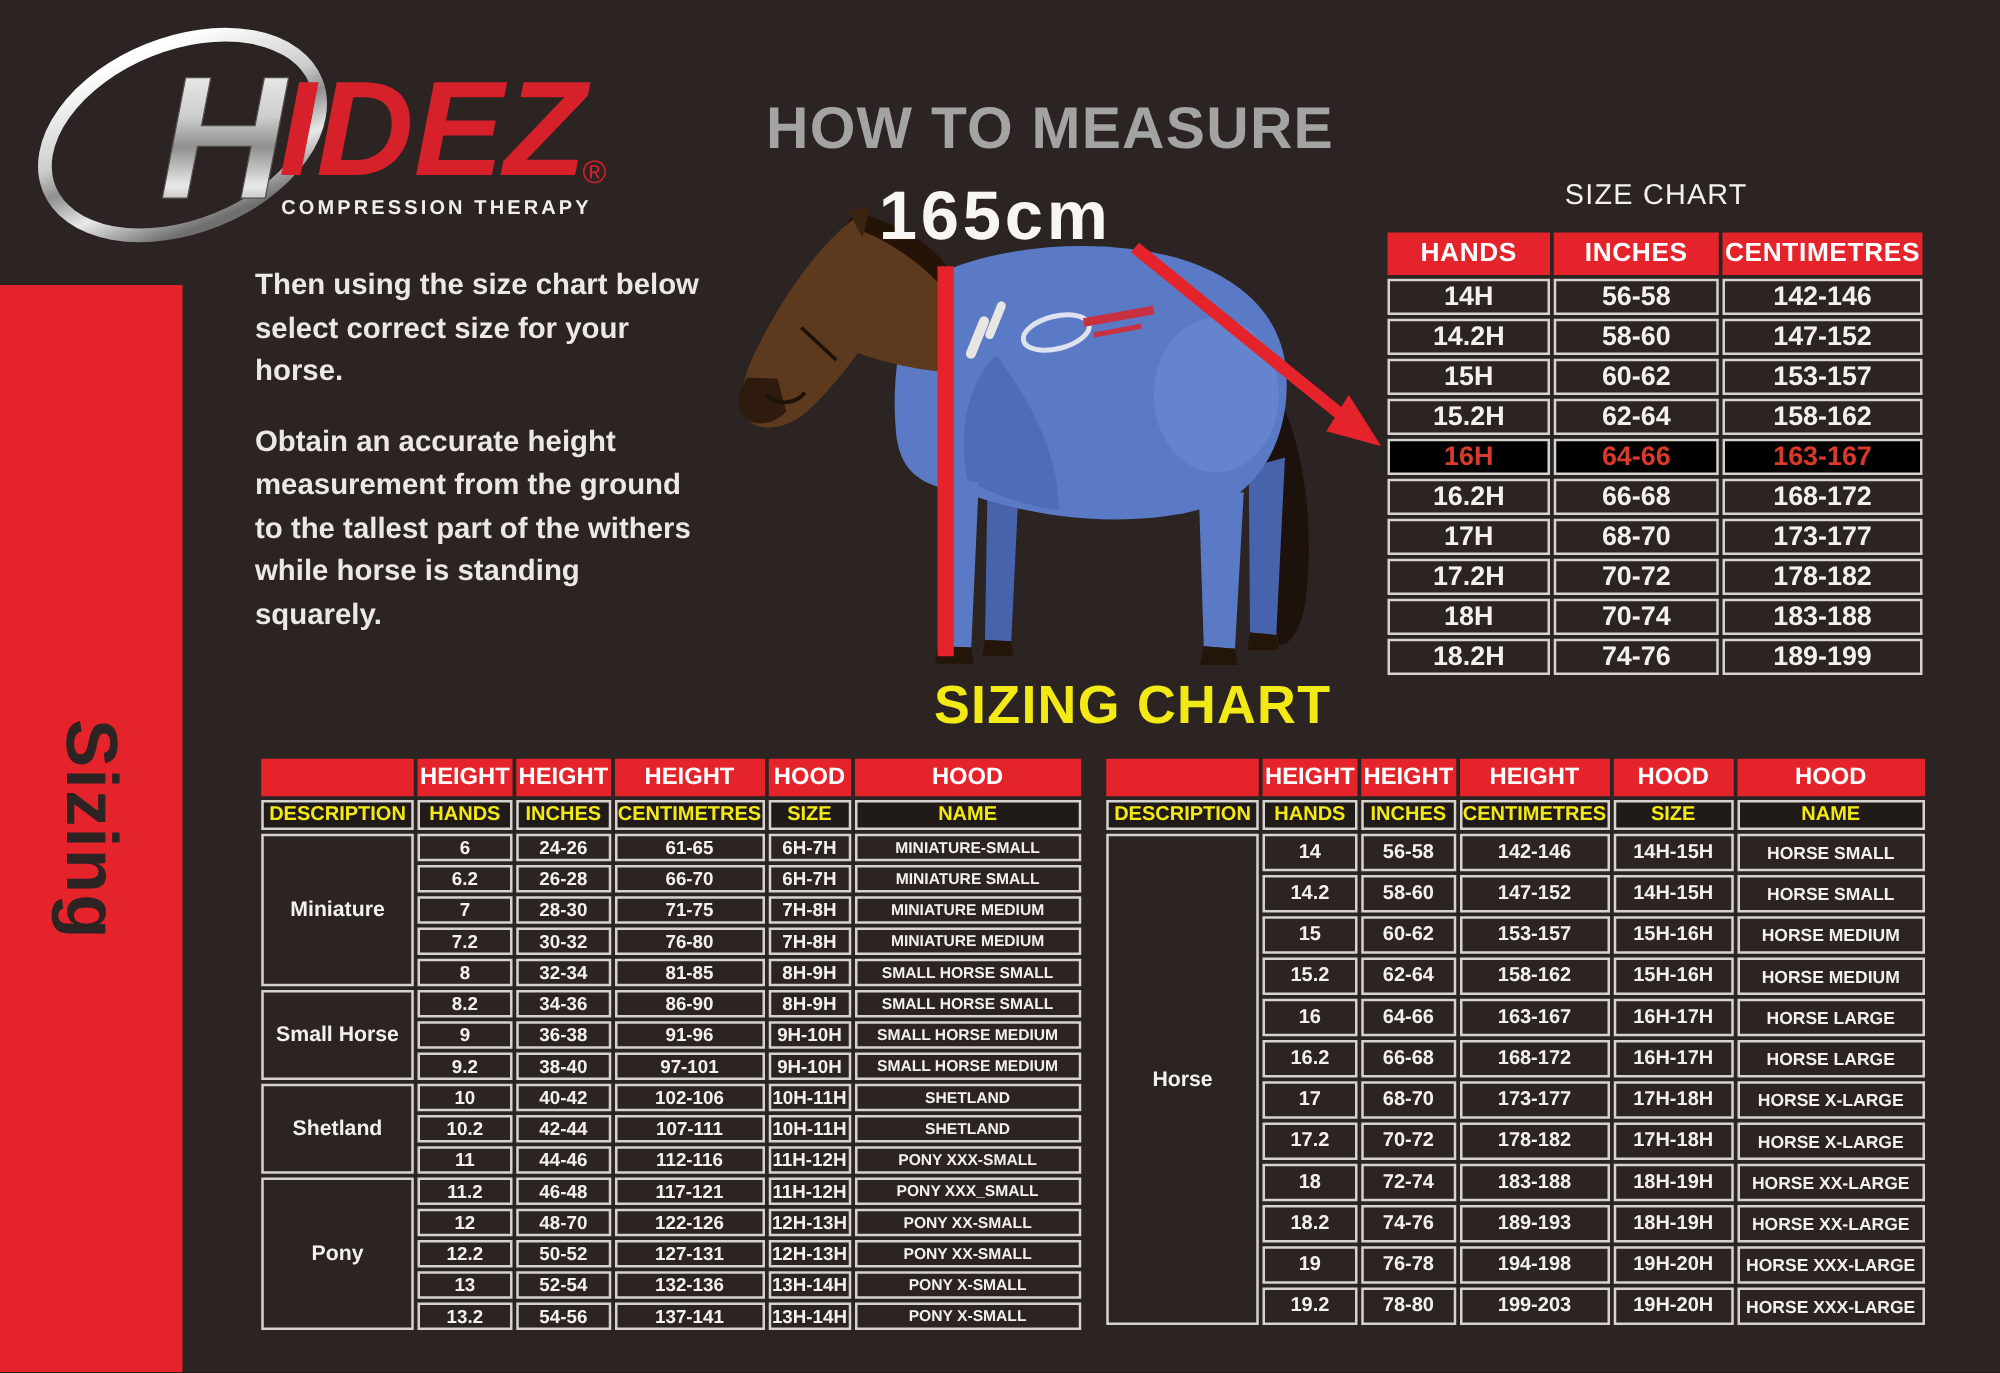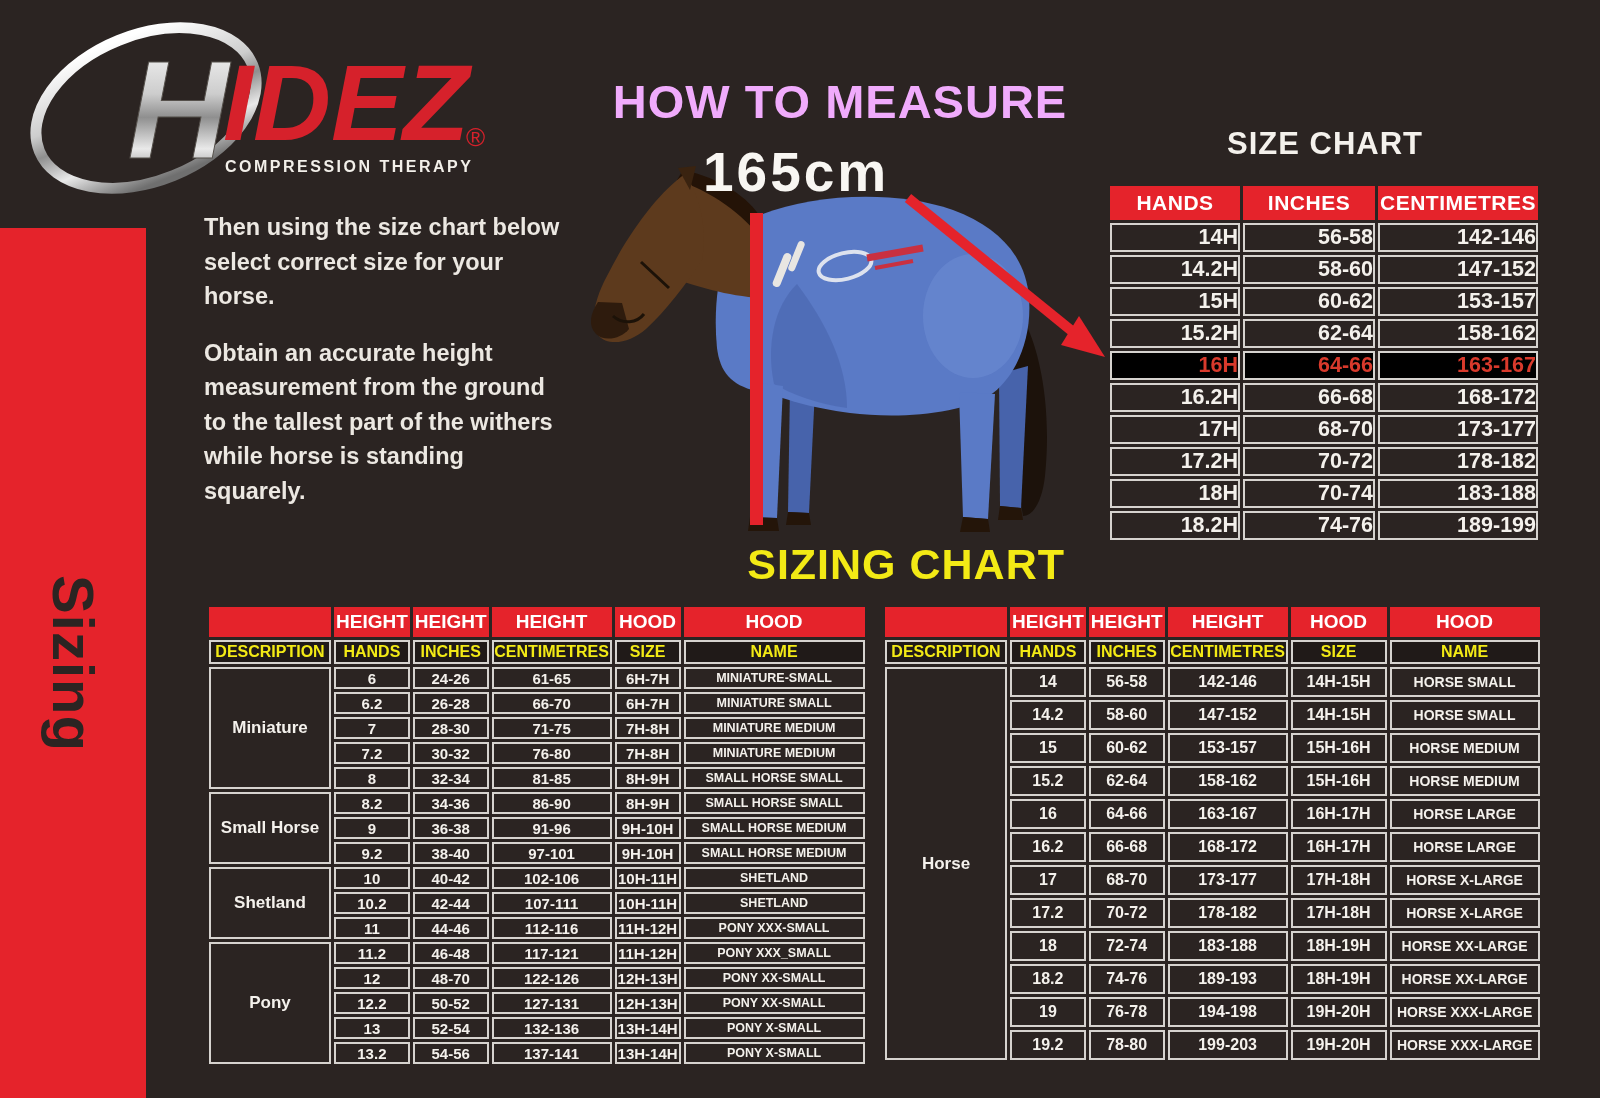--- a/index.html
+++ b/index.html
@@ -23,25 +23,25 @@
     color:#f2efe9; font-size:16px; font-weight:bold; letter-spacing:2.5px; white-space:nowrap;
   }
   
   .instructions{position:absolute; left:204px; top:210px; width:356px;}
   .instructions p{
     margin:0 0 22px 0; color:#ece8e2; font-size:23.5px; font-weight:bold; line-height:1.47;
   }
   
   .how-title{
     position:absolute; left:555px; top:74px; width:570px; text-align:center;
-    color:#f0abfc; font-size:47px; font-weight:bold; letter-spacing:1px; white-space:nowrap;
+    color:#a3a3a3; font-size:47px; font-weight:bold; letter-spacing:1px; white-space:nowrap;
   }
   .sizechart-title{
-    position:absolute; left:1107px; top:126px; width:436px; text-align:center;
-    color:#f4f1ec; font-size:31px; font-weight:bold; letter-spacing:1px;
+    position:absolute; left:1107px; top:142px; width:436px; text-align:center;
+    color:#f4f1ec; font-size:23px; font-weight:normal; letter-spacing:1px;
   }
   .sizing-title{
     position:absolute; left:595px; top:540px; width:470px; text-align:right;
     color:#f3ea15; font-size:43px; font-weight:bold; letter-spacing:1px; white-space:nowrap;
   }
   
   .horse{position:absolute; left:545px; top:166px; width:555px; height:374px;}
   .measure-line{position:absolute; left:750px; top:213px; width:13px; height:312px; background:#e5232b;}
   .measure-label{
     position:absolute; left:703px; top:140px; color:#f8f6f2;
@@ -52,21 +52,21 @@
   table{border-collapse:separate; border-spacing:3px; table-layout:fixed;}
   td{
     border:2px solid #d6d3cf; text-align:center; vertical-align:middle; padding:0;
     font-weight:bold; color:#f4f1ec; white-space:nowrap; overflow:hidden;
   }
   td.red{background:#e5232b; border-color:transparent; color:#ffffff;}
   td.hl{background:#000000; color:#d93a2c;}
   
   .sc{position:absolute; left:1107px; top:183px;}
   .sc td.hdr{height:30px; font-size:21px; letter-spacing:.5px;}
-  .sc td.val{height:22px; font-size:21.5px;text-align:right;}
+  .sc td.val{height:22px; font-size:21.5px;}
   
   .sizing-tbl td.hdr2{height:26px; font-size:19px;}
   .sizing-tbl td.sub{height:20px; font-size:16px; color:#f3ea15; background:#201a18;}
   .sizing-tbl td.desc{font-size:17px;}
   .lt{position:absolute; left:206px; top:604px;}
   .lt td.v{height:18px; font-size:15px;}
   .lt td.namecol{font-size:12.5px;}
   .rt{position:absolute; left:882px; top:604px;}
   .rt td.v{height:26px; font-size:16px;}
   .rt td.namecol{font-size:14px;}

